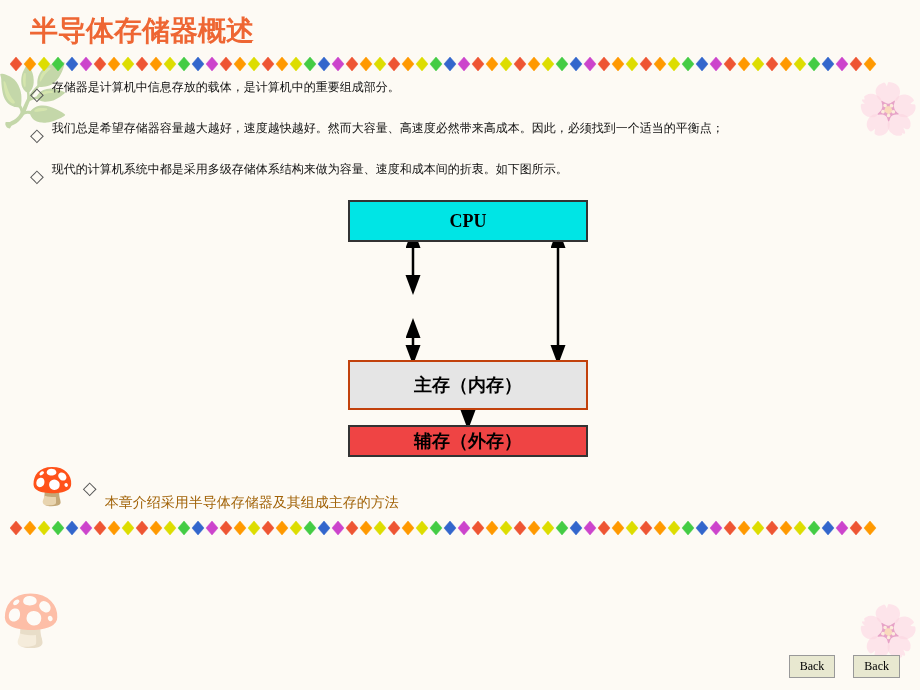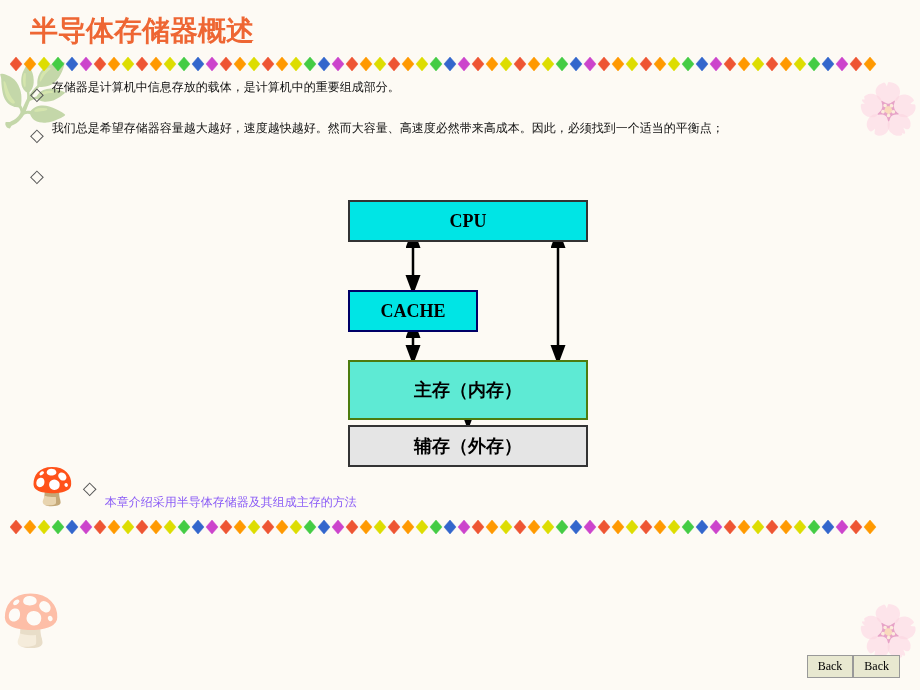--- a/index.html
+++ b/index.html
@@ -117,32 +117,32 @@
     .box-cache {
       background: #00e5e5;
       width: 130px;
       height: 42px;
       top: 90px;
       left: 60px;
       border: 2px solid #006;
     }
 
     .box-main {
-      background: #5eead4;
+      background: #e5e5e5;
       width: 240px;
-      height: 60px;
+      height: 50px;
       top: 160px;
       left: 60px;
-      border: 2px solid #4d7c0f;
+      border: 2px solid #c2410c;
     }
 
     .box-aux {
-      background: #e5e5e5;
+      background: #ef4444;
       width: 240px;
-      height: 42px;
+      height: 32px;
       top: 225px;
       left: 60px;
       border: 2px solid #333;
     }
 
     
     .arrow-svg {
       position: absolute;
       top: 0; left: 0;
       width: 360px;
@@ -177,21 +177,21 @@
       padding: 0 10px;
       overflow: hidden;
     }
 
     
     .nav-buttons {
       position: absolute;
       bottom: 12px;
       right: 20px;
       display: flex;
-      gap: 0;
+      gap: 18px;
       z-index: 10;
     }
 
     .nav-btn {
       background: #e8e8d0;
       border: 1px solid #999;
       padding: 3px 10px;
       font-size: 12px;
       cursor: pointer;
       font-family: 'SimSun', serif;
@@ -317,20 +317,21 @@
       <span class="bullet-text">存储器是计算机中信息存放的载体，是计算机中的重要组成部分。</span>
     </div>
 
     <div class="bullet-item">
       <span class="bullet-diamond">◇</span>
       <span class="bullet-text">我们总是希望存储器容量越大越好，速度越快越好。然而大容量、高速度必然带来高成本。因此，必须找到一个适当的平衡点；</span>
     </div>
 
     <div class="bullet-item">
       <span class="bullet-diamond">◇</span>
+      <span class="bullet-text">现代的计算机系统中都是采用多级存储体系结构来做为容量、速度和成本间的折衷。如下图所示。</span>
     </div>
 
   </div>
 
   <div class="diagram-container">
     <div class="diagram">
 
       <svg class="arrow-svg" viewBox="0 0 360 280">
 
         <defs>
@@ -348,39 +349,36 @@
 
         <line x1="125" y1="133" x2="125" y2="160" stroke="#000" stroke-width="2.5" marker-end="url(#arrowhead-end)" marker-start="url(#arrowhead-start)"></line>
 
         <line x1="180" y1="202" x2="180" y2="225" stroke="#000" stroke-width="2.5" marker-end="url(#arrowhead-end)" marker-start="url(#arrowhead-start)"></line>
       </svg>
 
       <div class="box box-cpu">
         <span>CPU</span>
       </div>
 
-      <div class="box box-cache">
-        <span>CACHE</span>
-      </div>
 
       <div class="box box-main">
         <span>主存（内存）</span>
       </div>
 
       <div class="box box-aux">
         <span>辅存（外存）</span>
       </div>
 
     </div>
   </div>
 
   <div class="bottom-bullet">
     <span class="mushroom-icon">🍄</span>
     <span class="bullet-diamond" style="color:#555; font-size:18px; margin-right:8px;">◇</span>
-    <span style="font-size:12px; color:#8b5cf6;margin-top:32px;">本章介绍采用半导体存储器及其组成主存的方法</span>
+    <span style="font-size:14px; color:#a16207;margin-top:32px;">本章介绍采用半导体存储器及其组成主存的方法</span>
   </div>
 
   <div class="bottom-divider-row">
     <svg width="880" height="18" viewBox="0 0 880 18">
         <polygon points="6,2 12,9 6,16 0,9" fill="#e53" stroke="#e53" stroke-width="0.5"></polygon>
         <polygon points="20,2 26,9 20,16 14,9" fill="#f90" stroke="#f90" stroke-width="0.5"></polygon>
         <polygon points="34,2 40,9 34,16 28,9" fill="#dd0" stroke="#dd0" stroke-width="0.5"></polygon>
         <polygon points="48,2 54,9 48,16 42,9" fill="#4c4" stroke="#4c4" stroke-width="0.5"></polygon>
         <polygon points="62,2 68,9 62,16 56,9" fill="#36c" stroke="#36c" stroke-width="0.5"></polygon>
         <polygon points="76,2 82,9 76,16 70,9" fill="#c4c" stroke="#c4c" stroke-width="0.5"></polygon>

